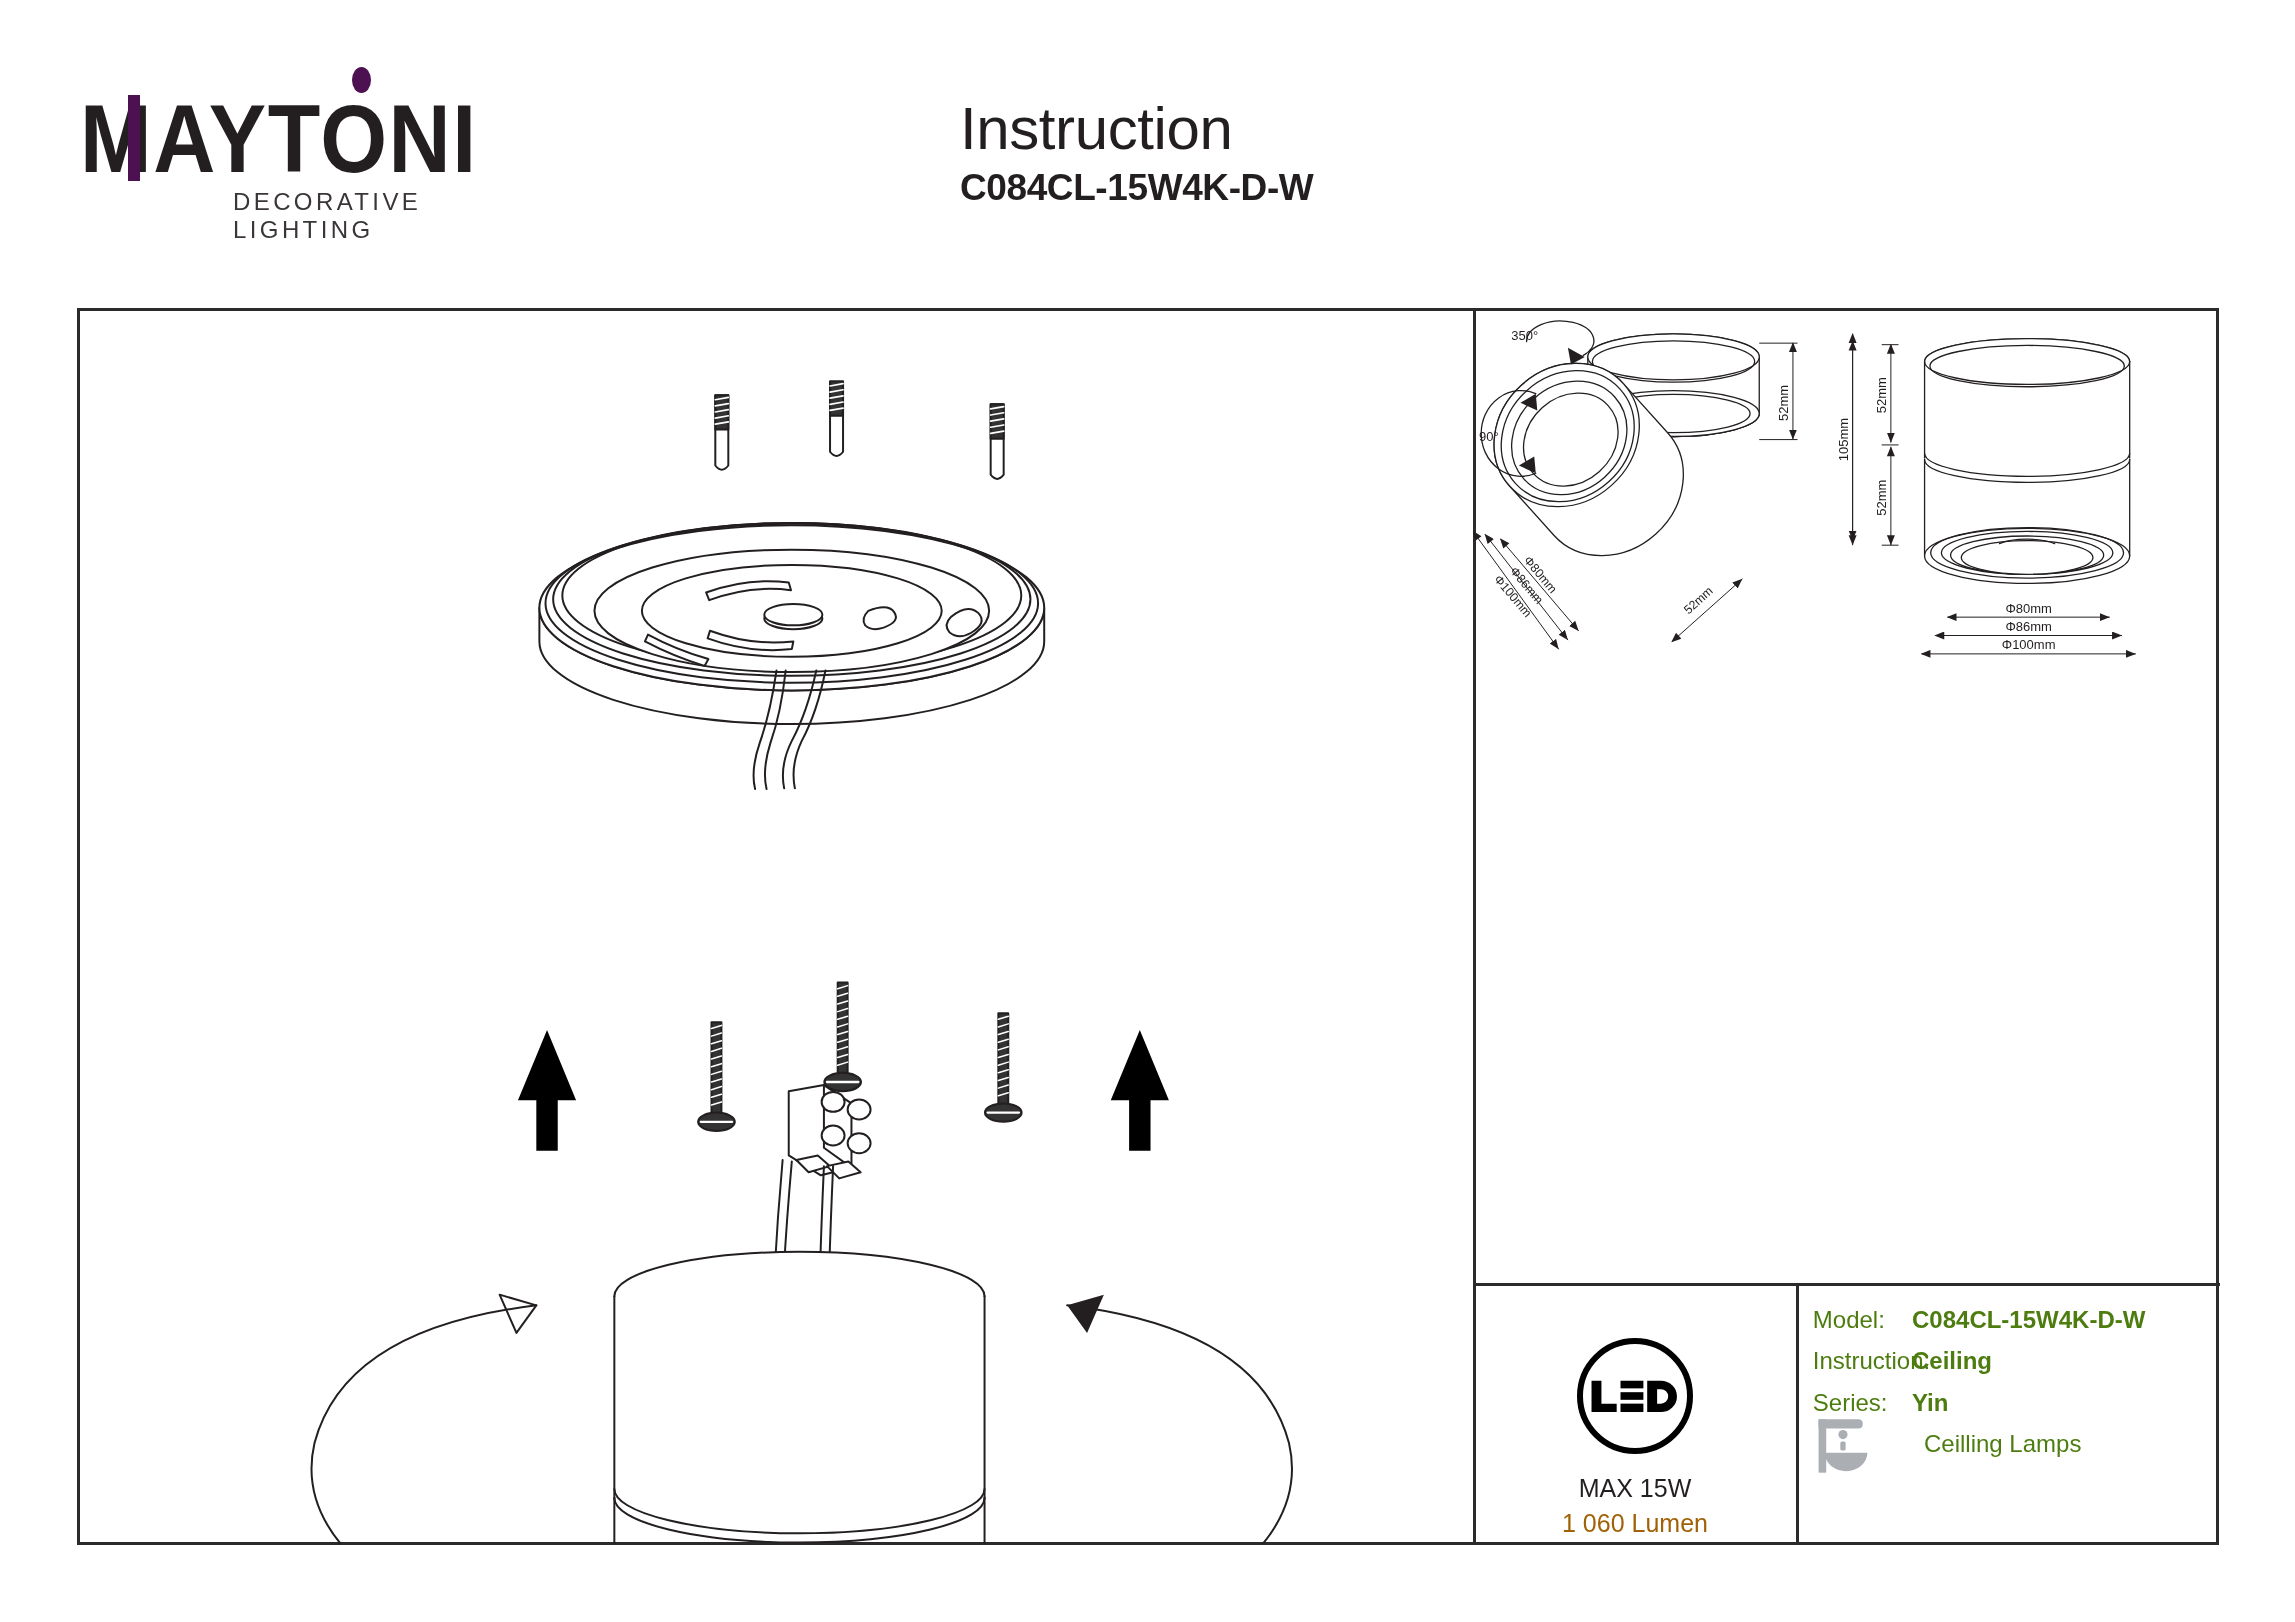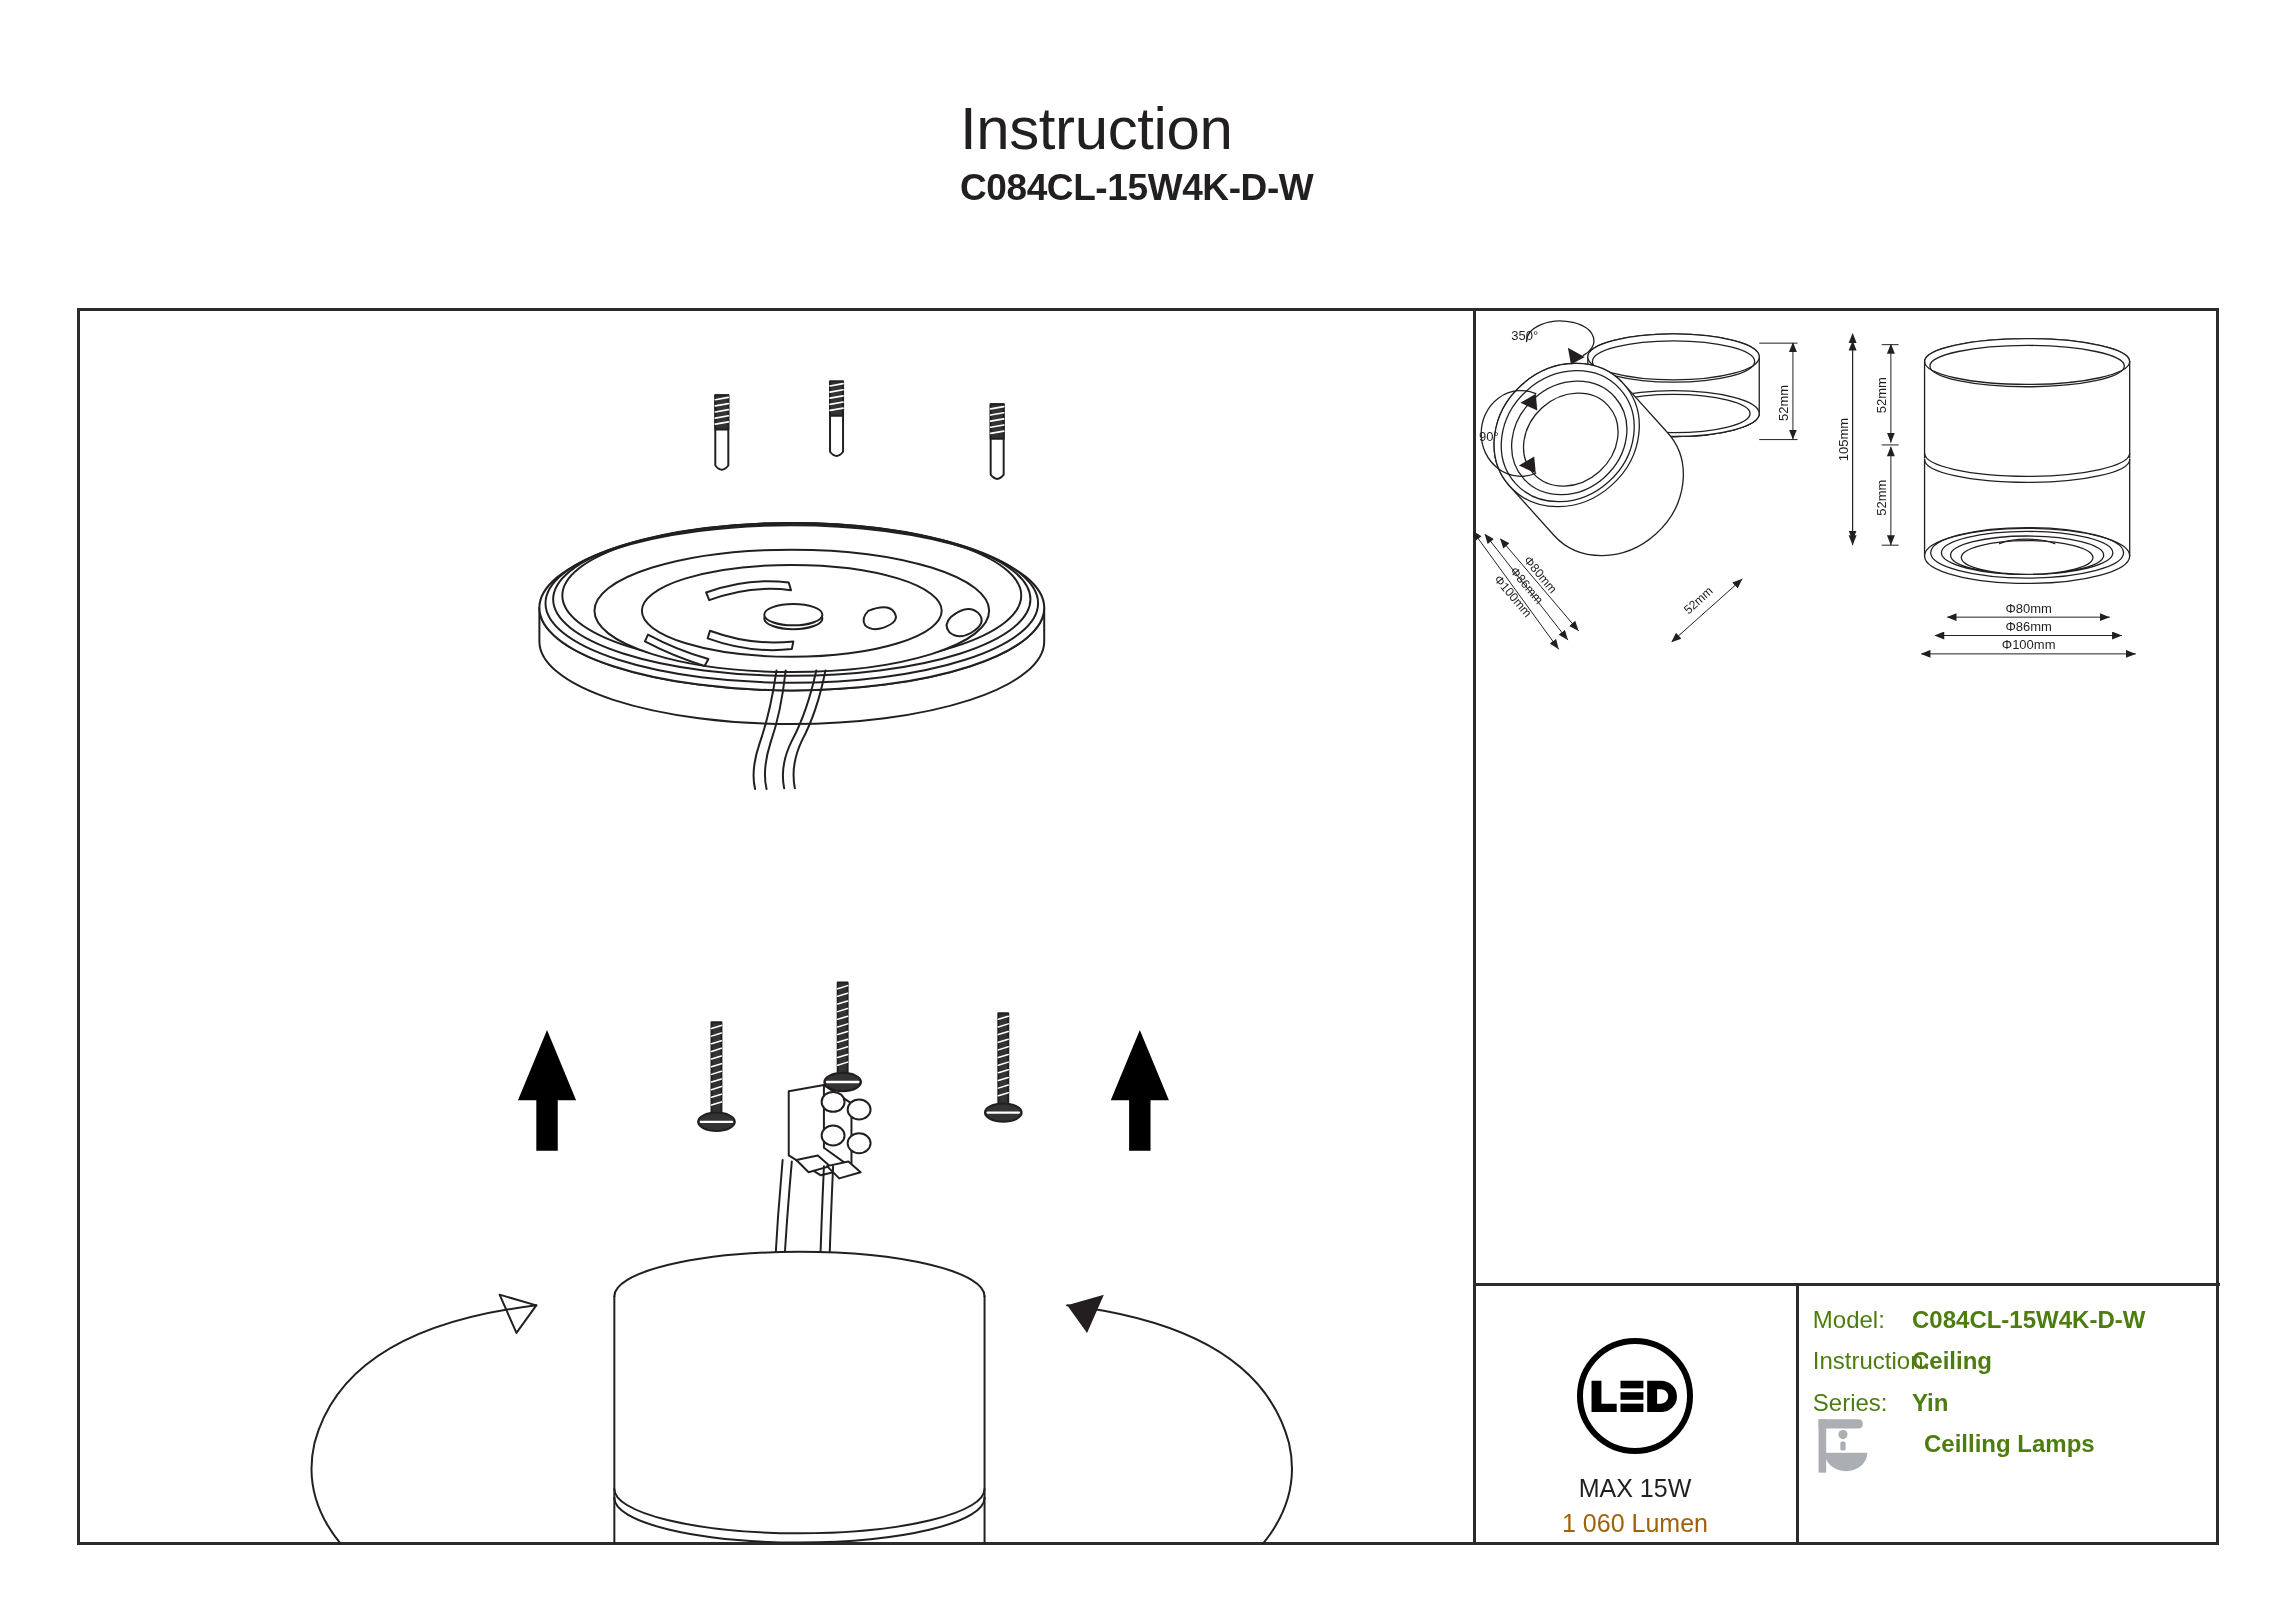--- a/index.html
+++ b/index.html
@@ -200,21 +200,21 @@
     position: absolute;
     font-size: 24px;
     color: #4d7c0f;
     white-space: nowrap;
   }
   .info-label { left: 13.8px; }
   .info-value { left: 113px; font-weight: bold; }
   #info-row-model  { top: 20px; }
   #info-row-coll   { top: 61px; }
   #info-row-series { top: 103px; }
-  #info-row-cat    { top: 144px; left: 125px; font-weight: bold; font-size: 24px; }
+  #info-row-cat    { top: 144px; left: 125px; font-weight: normal; font-size: 24px; }
   #sink-icon {
     position: absolute;
     left: 15.3px;
     top: 130px;
     width: 61px;
     height: 60px;
   }
   #info-disclaimer {
     position: absolute;
     left: 13.8px;
@@ -223,20 +223,28 @@
     font-size: 21.4px;
     line-height: 1.28;
     color: #231f20;
   }
 </style>
 </head>
 <body>
 
 <div id="header">
 
+  <div id="logo-block">
+    <div id="logo-wordmark">
+      <span class="wm-text">MAYTONI</span>
+      <span id="logo-accent-bar"></span>
+      <span id="logo-accent-dot"></span>
+    </div>
+    <div id="logo-tagline">DECORATIVE LIGHTING</div>
+  </div>
 
   <div id="title-block">
     <div id="doc-title">Instruction</div>
     <div id="doc-model">C084CL-15W4K-D-W</div>
   </div>
 
 </div>
 
 <div id="frame">
 

